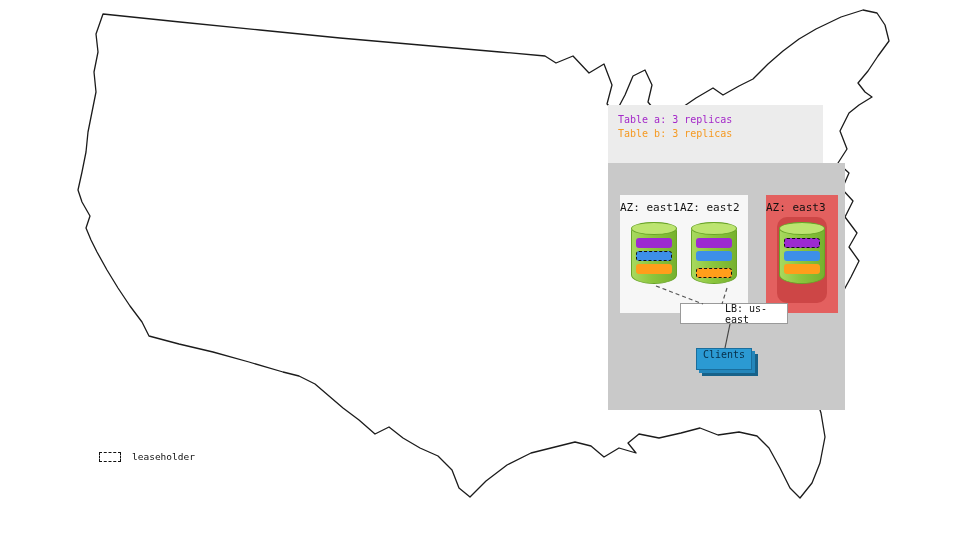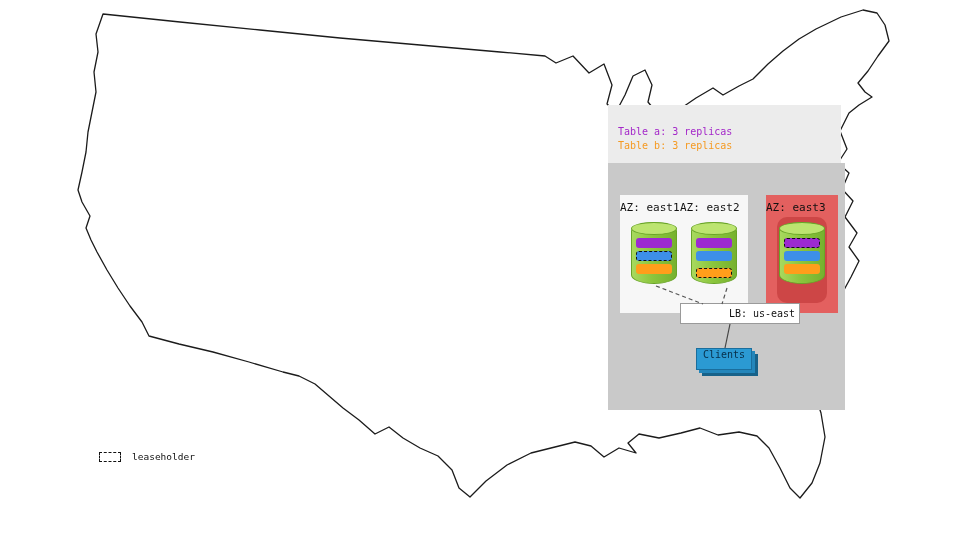--- a/index.html
+++ b/index.html
@@ -7,22 +7,22 @@
     width:960px;height:540px;position:relative;overflow:hidden;
     background:#ffffff;
     font-family:"DejaVu Sans Mono","Liberation Mono",monospace;
   }
   .layer{position:absolute;left:0;top:0;width:960px;height:540px;}
   .map-svg{z-index:1;}
   .connector-svg{z-index:4;pointer-events:none;}
 
   
   .panel-legend{
-    position:absolute;left:608px;top:105px;width:233px;height:58px;
-    background:#ececec;z-index:2;box-sizing:border-box;padding:20px 0 0 10px;
+    position:absolute;left:608px;top:105px;width:215px;height:58px;
+    background:#ececec;z-index:2;box-sizing:border-box;padding:8px 0 0 10px;
   }
   .legend-line{font-size:10px;line-height:14px;white-space:pre;}
   .c-purple{color:#a428c9}
   .c-blue{color:#2e86e0}
   .c-orange{color:#f59a23}
 
   
   .panel-region{
     position:absolute;left:608px;top:163px;width:237px;height:247px;
     background:#c9c9c9;z-index:2;box-sizing:border-box;
@@ -60,21 +60,21 @@
     position:absolute;left:5px;width:36px;height:10px;border-radius:3px;
     box-sizing:border-box;
   }
   .bar-a{background:#9c2ad0;top:16px}
   .bar-i{background:#3d8fe8;top:29px}
   .bar-b{background:#ff9e1b;top:42px}
   .bar-low{top:46px}
   .leaseholder-bar{border:1.6px dashed #101010;}
 
   .lb-box{
-    position:absolute;left:72px;top:140px;width:120px;height:21px;
+    position:absolute;left:72px;top:140px;width:108px;height:21px;
     background:#ffffff;border:1px solid #9a9a9a;box-sizing:border-box;
     display:flex;align-items:center;justify-content:center;
     font-size:10px;color:#111;padding-left:44px;
   }
   .clients-box{
     position:absolute;left:88px;top:185px;width:56px;height:22px;
     background:#2b9ad3;border:1px solid #1a6e9d;box-sizing:border-box;
     box-shadow:3px 3px 0 #2386bb,6px 6px 0 #17628a;
     display:flex;align-items:flex-start;justify-content:center;
     font-size:10px;color:#082f49;

